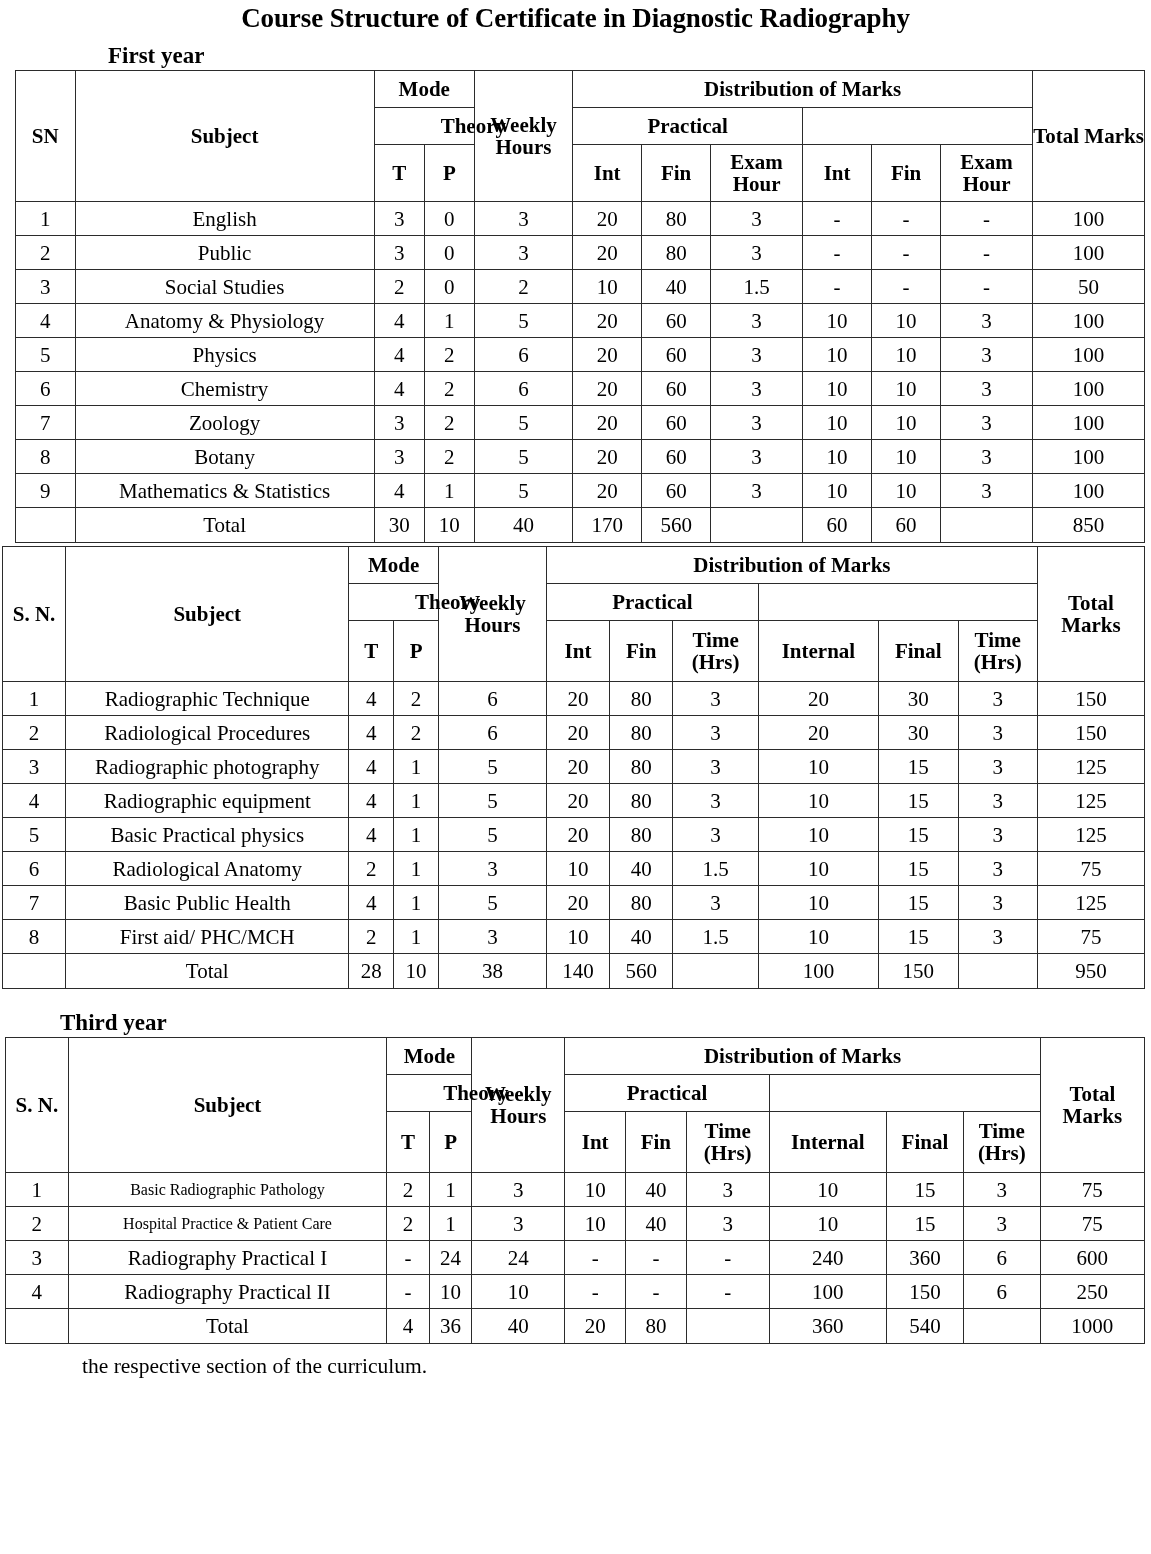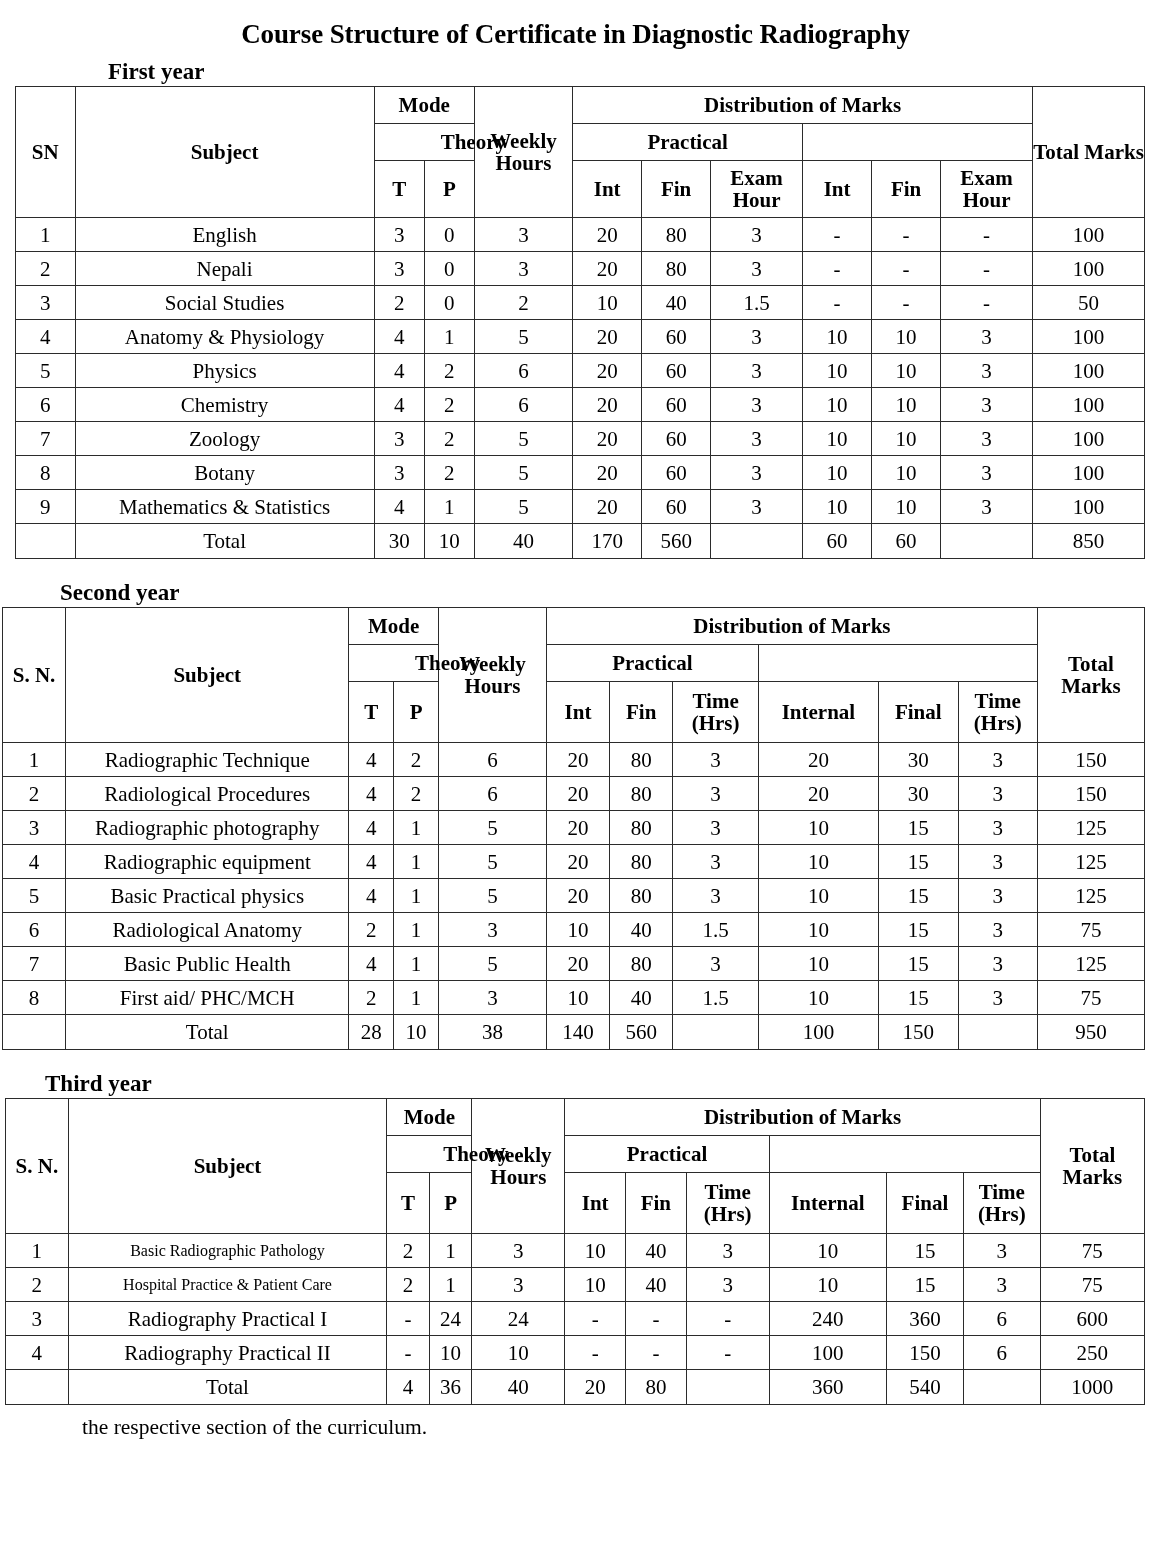--- a/index.html
+++ b/index.html
@@ -17,32 +17,32 @@
   .page {
     position: relative;
     width: 1151px;
     height: 1554px;
   }
   .doc-title {
     text-align: center;
     font-size: 27px;
     font-weight: bold;
     line-height: 1.05;
-    padding-top: 20px;
+    padding-top: 4px;
     letter-spacing: -0.1px;
   }
   .year-heading {
     font-size: 23px;
     font-weight: bold;
     line-height: 1.0;
     margin-top: 6px;
   }
   .yh-1 { padding-left: 108px; margin-top: 12px; }
   .yh-2 { padding-left: 60px; margin-top: 22px; }
-  .yh-3 { padding-left: 45px; margin-top: 22px; }
+  .yh-3 { padding-left: 60px; margin-top: 22px; }
 
   table.ct {
     border-collapse: collapse;
     table-layout: fixed;
     font-size: 21px;
     background: #fff;
   }
   table.ct td, table.ct th {
     border: 1px solid #2b2b2b;
     padding: 0;
@@ -141,21 +141,21 @@
         <td>20</td>
         <td>80</td>
         <td>3</td>
         <td>-</td>
         <td>-</td>
         <td>-</td>
         <td>100</td>
       </tr>
       <tr class="row-cell">
         <td>2</td>
-        <td class="subject-cell">Nepali</td>
+        <td class="subject-cell">Public</td>
         <td>3</td>
         <td>0</td>
         <td>3</td>
         <td>20</td>
         <td>80</td>
         <td>3</td>
         <td>-</td>
         <td>-</td>
         <td>-</td>
         <td>100</td>
@@ -268,21 +268,20 @@
         <td>560</td>
         <td></td>
         <td>60</td>
         <td>60</td>
         <td></td>
         <td>850</td>
       </tr>
     </tbody>
   </table>
 
-  <div class="year-heading yh-2">Second year</div>
 
   <table class="ct t2">
     <colgroup>
       <col style="width:62px">
         <col style="width:278px">
         <col style="width:44px">
         <col style="width:44px">
       <col style="width:106px">
         <col style="width:62px">
         <col style="width:62px">

